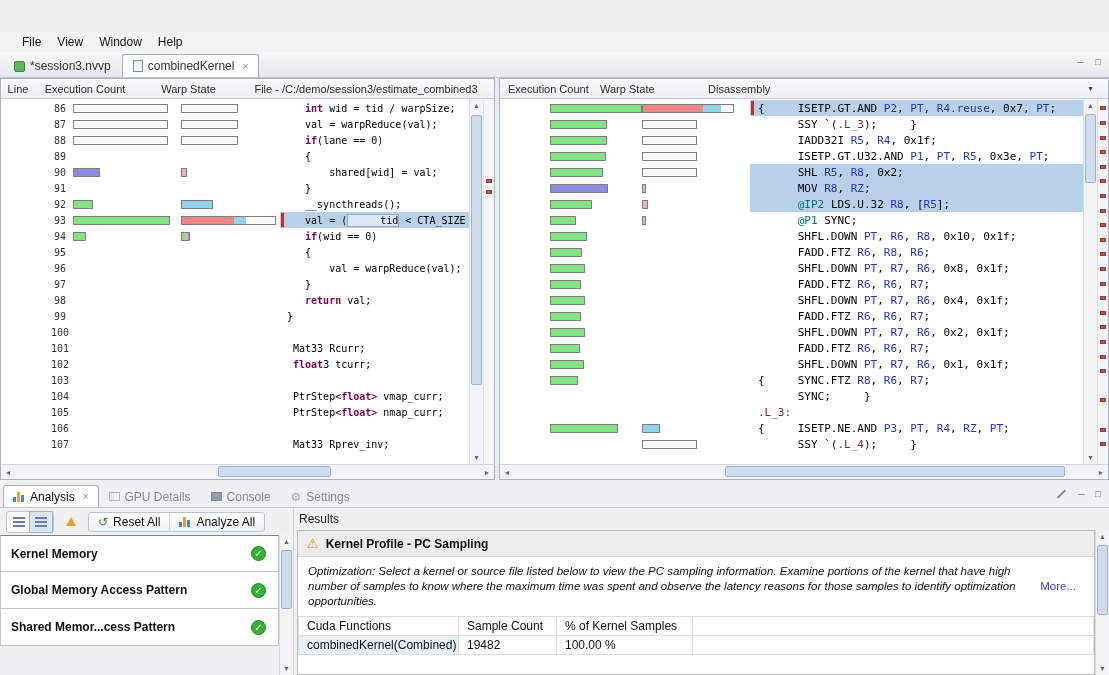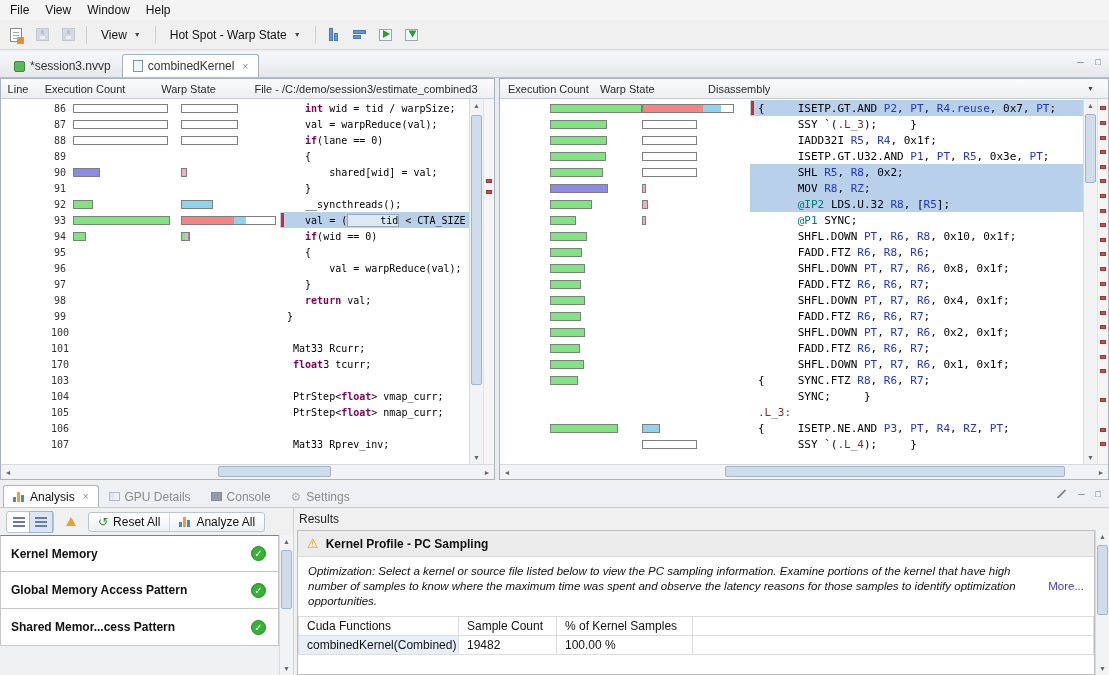--- a/index.html
+++ b/index.html
@@ -1,21 +1,21 @@
 <!DOCTYPE html>
 <html><head>
 <meta charset="utf-8">
 <style>
 * { margin:0; padding:0; box-sizing:border-box; }
 html,body { background:#d8dde4; }
 .app { position:relative; width:1109px; height:675px; background:#f0f0f0;
   font-family:"Liberation Sans","DejaVu Sans",sans-serif; font-size:12px; color:#111; overflow:hidden; }
 
 
-.menubar { height:20px; display:flex; align-items:center; background:#f4f4f4; padding-left:2px; }
+.menubar { height:20px; display:flex; align-items:center; background:#f4f4f4; padding-left:14px;margin-top:32px; }
 .menu-item { padding:2px 8px; cursor:default; }
 
 
 .toolbar { height:30px; display:flex; align-items:center; background:#f0f0f0; border-bottom:1px solid #dadada; padding:0 4px; gap:2px; }
 .tbtn { width:24px; height:22px; display:flex; align-items:center; justify-content:center; border-radius:2px; }
 .tbtn.dis { opacity:.45; }
 .tsep { width:1px; height:18px; background:#cfcfcf; margin:0 4px; }
 .combo { display:flex; align-items:center; gap:7px; padding:2px 8px; }
 .caret { font-size:7px; color:#444; }
 
@@ -142,21 +142,21 @@
 .chk { width:15px; height:15px; border-radius:50%; background:#35b335; border:1px solid #20861f; color:#fff;
   font-size:10px; font-weight:bold; display:flex; align-items:center; justify-content:center; flex:none; }
 
 .bright { flex:1; display:flex; flex-direction:column; padding-left:3px; overflow:hidden; }
 .rlabel { height:22px; display:flex; align-items:center; padding-left:2px; flex:none; color:#222; }
 .rrow { flex:1; display:flex; overflow:hidden; }
 .rbox { flex:1; border:1px solid #bdbdbd; background:#fff; overflow:hidden; }
 .rhead { background:#ececec; border-bottom:1px solid #dadada; display:flex; align-items:center; gap:7px; padding:5px 9px; font-weight:bold; }
 .warn { color:#e09b00; font-size:13px; }
 .rdesc { position:relative; font-style:italic; font-size:11.5px; line-height:15px; color:#111; padding:7px 64px 4px 10px; }
-.more { position:absolute; right:10px; top:22px; color:#3a3ad0; font-style:normal; text-decoration:none; }
+.more { position:absolute; right:18px; top:22px; color:#3a3ad0; font-style:normal; text-decoration:none; }
 .rtable { border-collapse:collapse; width:100%; font-size:12px; table-layout:fixed; margin-top:3px; }
 .rtable th,.rtable td { border:1px solid #dcdcdc; padding:2px 8px; text-align:left; font-weight:normal; height:19px; overflow:hidden; white-space:nowrap; }
 .rtable th:nth-child(1){ width:160px; } .rtable th:nth-child(2){ width:98px; } .rtable th:nth-child(3){ width:136px; }
 .tc-first { background:#e6effa; }
 </style>
 </head>
 <body>
 
 <div class="app">
 
@@ -406,21 +406,21 @@
               </div>
               <div class="srow">
                 <div class="c-line">101</div>
                 <div class="c-exec"></div>
                 <div class="c-warp"></div>
                 <div class="c-code">
                   <span class="code"><span class="tk-p"> Mat33 Rcurr;</span></span>
                 </div>
               </div>
               <div class="srow">
-                <div class="c-line">170</div>
+                <div class="c-line">102</div>
                 <div class="c-exec"></div>
                 <div class="c-warp"></div>
                 <div class="c-code">
                   <span class="code"><span class="tk-p"> </span><span class="tk-k">float</span><span class="tk-p">3 tcurr;</span></span>
                 </div>
               </div>
               <div class="srow">
                 <div class="c-line">103</div>
                 <div class="c-exec"></div>
                 <div class="c-warp"></div>

